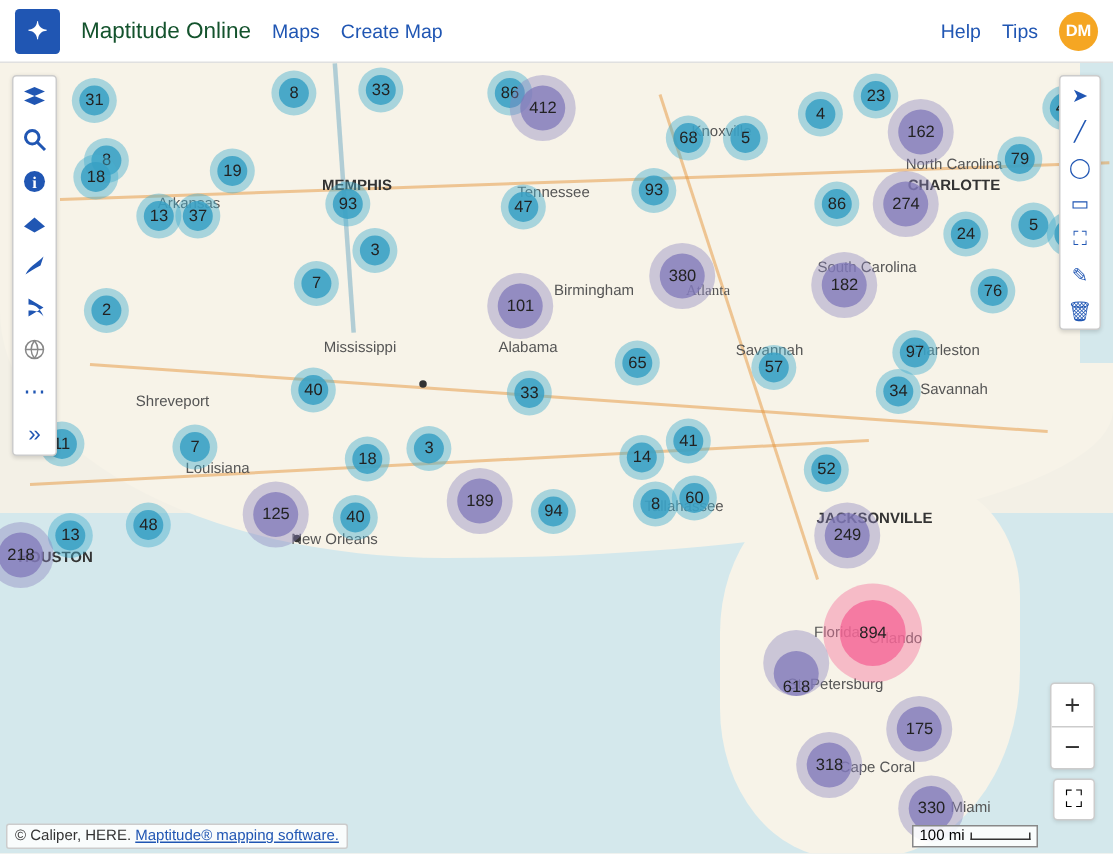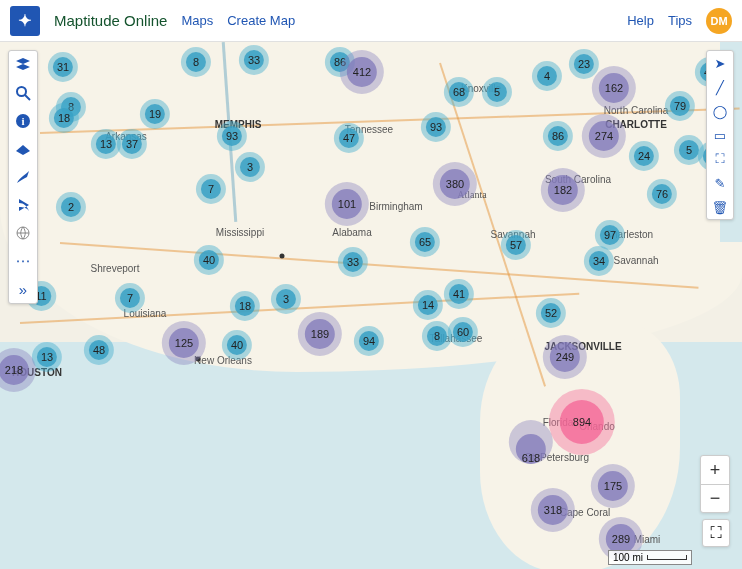--- a/index.html
+++ b/index.html
@@ -72,21 +72,21 @@
 
   <div class="place-dot" style="top:214px; left:282px;"></div>
   <div class="place-dot" style="top:317px; left:198px;"></div>
 
   <div id="labels-mount">
       <div class="place-label" style="left: 369px; top: 55px; margin-top: 32px;">Tennessee</div>
       <div class="place-label" style="left: 126px; top: 94px;">Arkansas</div>
       <div class="place-label bold" style="left: 238px; top: 82px;">MEMPHIS</div>
       <div class="place-label" style="left: 240px; top: 190px;">Mississippi</div>
       <div class="place-label" style="left: 352px; top: 190px;">Alabama</div>
-      <div class="place-label" style="left: 396px; top: 164px;">Birmingham</div>
+      <div class="place-label" style="left: 396px; top: 152px;">Birmingham</div>
       <div class="place-label" style="left: 513px; top: 192px;">Savannah</div>
       <div class="place-label" style="left: 472px; top: 152px; font-family: Liberation Serif, serif;">Atlanta</div>
       <div class="place-label" style="left: 481px; top: 46px;">Knoxville</div>
       <div class="place-label" style="left: 636px; top: 68px;">North Carolina</div>
       <div class="place-label bold" style="left: 636px; top: 82px;">CHARLOTTE</div>
       <div class="place-label" style="left: 578px; top: 137px;">South Carolina</div>
       <div class="place-label" style="left: 629px; top: 192px;">Charleston</div>
       <div class="place-label" style="left: 636px; top: 218px;">Savannah</div>
       <div class="place-label" style="left: 456px; top: 296px;">Tallahassee</div>
       <div class="place-label bold" style="left: 583px; top: 304px;">JACKSONVILLE</div>
@@ -392,21 +392,21 @@
         <span>175</span>
       </div>
       <div class="cluster m c-purple" style="left: 553px; top: 468px;">
         <div class="ring"></div>
         <div class="core"></div>
         <span>318</span>
       </div>
       <div class="cluster m c-purple" style="left: 621px; top: 497px;">
         <div class="ring"></div>
         <div class="core"></div>
-        <span>289</span>
+        <span>330</span>
       </div>
     </div>
 
   <div class="left-toolbar">
     <div class="tool">
         <svg width="16" height="16" viewBox="0 0 16 16">
           <path fill="currentColor" d="M8 1l7 3-7 3-7-3 7-3zm0 6l7 3-7 3-7-3 7-3z"></path>
         </svg>
       </div>
     <div class="tool">
@@ -460,13 +460,16 @@
     <div class="zoom-btn">+</div>
     <div class="zoom-btn">−</div>
   </div>
   <div class="fs-btn">⛶</div>
 
   <div class="scale">
     <span>100 mi</span>
     <span class="scale-bar"></span>
   </div>
 
+  <div class="attrib">
+    <span>© Caliper, HERE. </span><a href="#">Maptitude® mapping software.</a>
+  </div>
 </div>
 
 </body></html>

